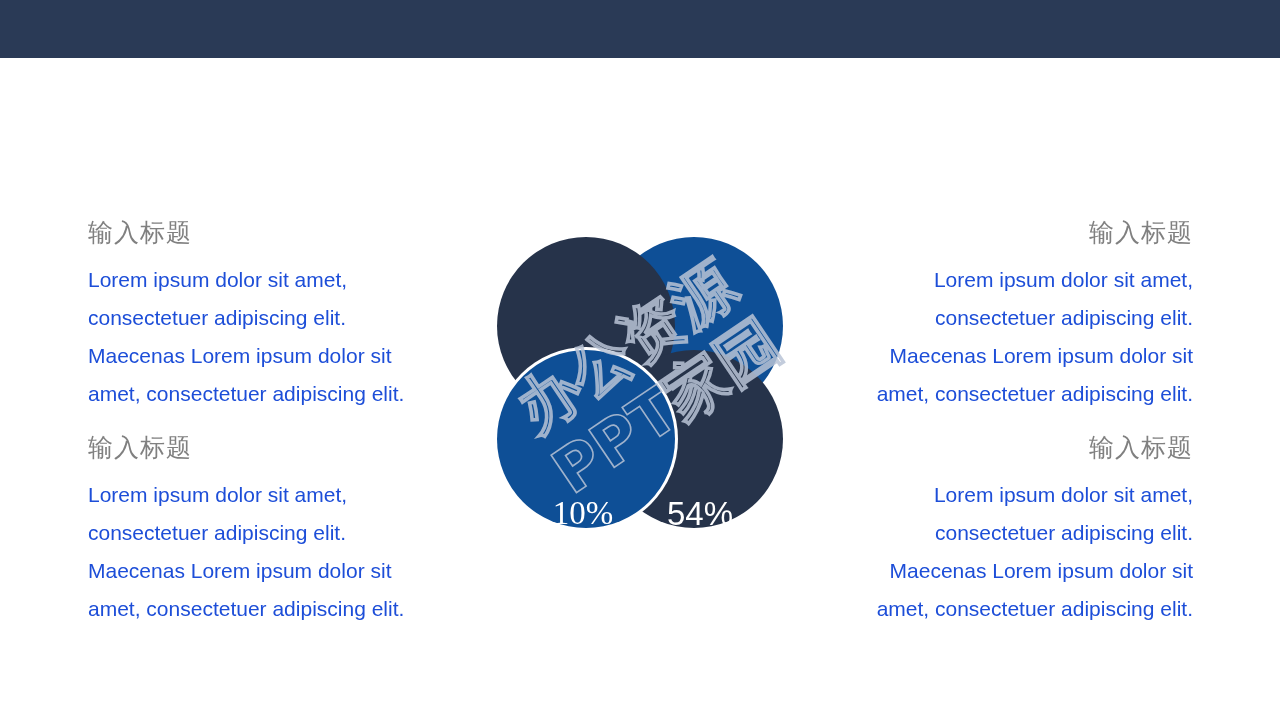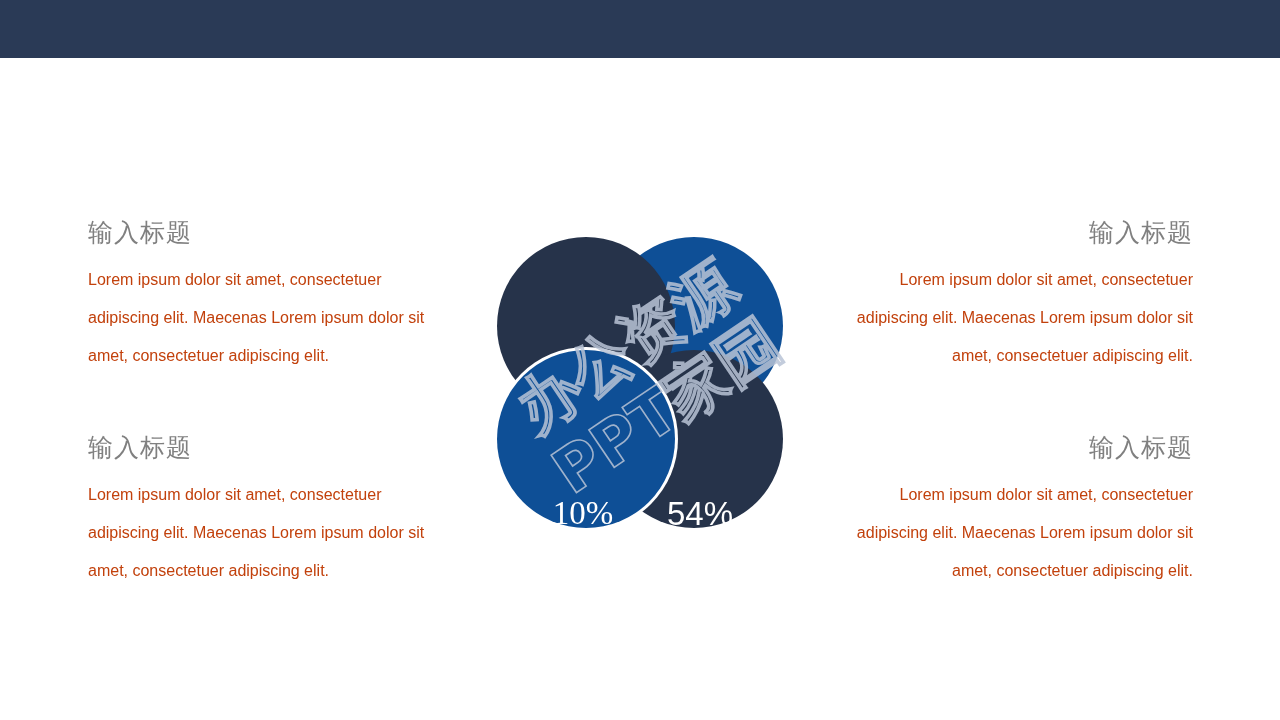--- a/index.html
+++ b/index.html
@@ -28,23 +28,23 @@
   .block-title {
     font-size:25px;
     line-height:32px;
     color:#808080;
     font-weight:400;
     letter-spacing:1px;
     white-space:nowrap;
   }
   .block-body {
     margin-top:13px;
-    font-size:16px;
+    font-size:21px;
     line-height:38px;
-    color:#c2410c;
+    color:#1d4ed8;
     font-weight:400;
   }
 
   
   .circle-cluster {
     position:absolute;
     left:497px; top:237px;
     width:286px; height:291px;
   }
   .circle {

